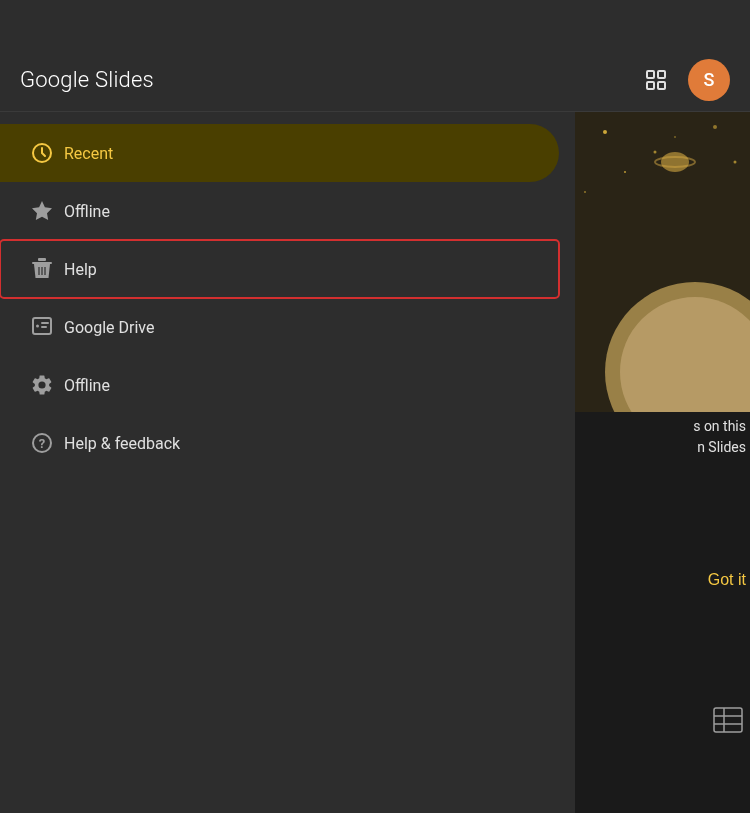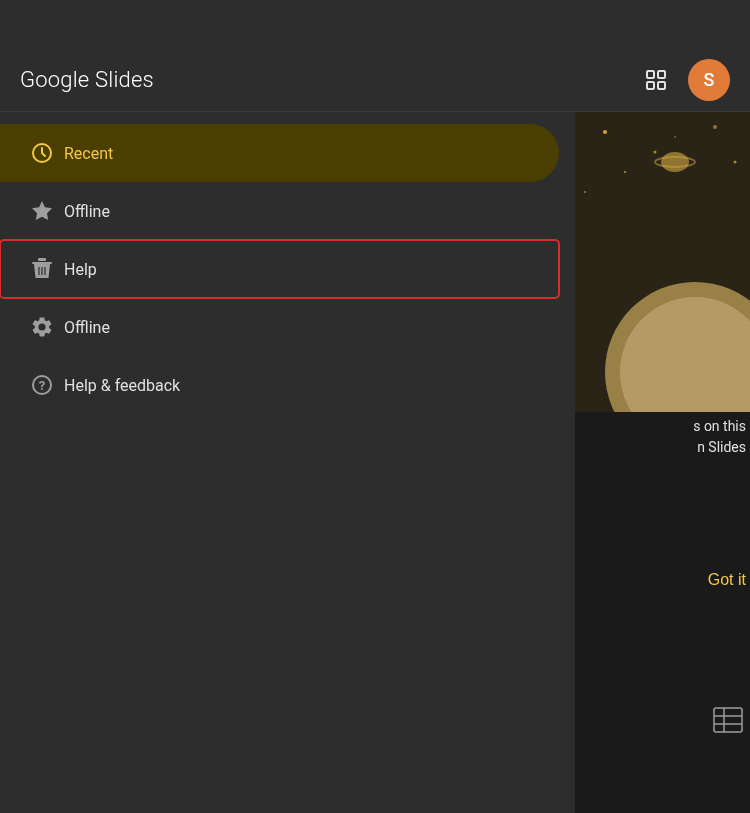--- a/index.html
+++ b/index.html
@@ -235,20 +235,31 @@
           <rect x="7" y="1" width="8" height="3" rx="1" fill="#9e9e9e"></rect>
           <path d="M3 7h16l-1.5 14H4.5L3 7z" fill="#9e9e9e"></path>
           <line x1="8" y1="10" x2="8" y2="18" stroke="#2d2d2d" stroke-width="1.2"></line>
           <line x1="11" y1="10" x2="11" y2="18" stroke="#2d2d2d" stroke-width="1.2"></line>
           <line x1="14" y1="10" x2="14" y2="18" stroke="#2d2d2d" stroke-width="1.2"></line>
         </svg>
       </div>
       <span class="nav-label">Help</span>
     </div>
 
+    <div class="nav-item">
+      <div class="nav-icon">
+        <svg width="24" height="24" viewBox="0 0 24 24" fill="none">
+          <rect x="3" y="3" width="18" height="16" rx="2" stroke="#9e9e9e" stroke-width="2" fill="none"></rect>
+          <circle cx="7.5" cy="11" r="1.5" fill="#9e9e9e"></circle>
+          <rect x="11" y="7" width="8" height="2" rx="1" fill="#9e9e9e"></rect>
+          <rect x="11" y="11" width="6" height="2" rx="1" fill="#9e9e9e"></rect>
+        </svg>
+      </div>
+      <span class="nav-label">Google Drive</span>
+    </div>
 
     <div class="nav-item">
       <div class="nav-icon">
         <svg width="24" height="24" viewBox="0 0 24 24" fill="#9e9e9e">
           <path d="M19.14 12.94c.04-.3.06-.61.06-.94s-.02-.64-.07-.94l2.03-1.58a.49.49 0 0 0 .12-.61l-1.92-3.32a.49.49 0 0 0-.59-.22l-2.39.96a7.01 7.01 0 0 0-1.62-.94l-.36-2.54a.484.484 0 0 0-.48-.41h-3.84c-.24 0-.43.17-.47.41l-.36 2.54c-.59.24-1.13.57-1.62.94l-2.39-.96a.48.48 0 0 0-.59.22L2.74 8.87a.47.47 0 0 0 .12.61l2.03 1.58c-.05.3-.07.62-.07.94s.02.64.07.94l-2.03 1.58a.49.49 0 0 0-.12.61l1.92 3.32c.12.22.37.29.59.22l2.39-.96c.5.37 1.04.7 1.62.94l.36 2.54c.05.24.24.41.48.41h3.84c.24 0 .44-.17.47-.41l.36-2.54c.59-.24 1.13-.57 1.62-.94l2.39.96c.22.08.47 0 .59-.22l1.92-3.32a.47.47 0 0 0-.12-.61l-2.01-1.58zM12 15.6a3.6 3.6 0 1 1 0-7.2 3.6 3.6 0 0 1 0 7.2z"></path>
         </svg>
       </div>
       <span class="nav-label">Offline</span>
     </div>
 

